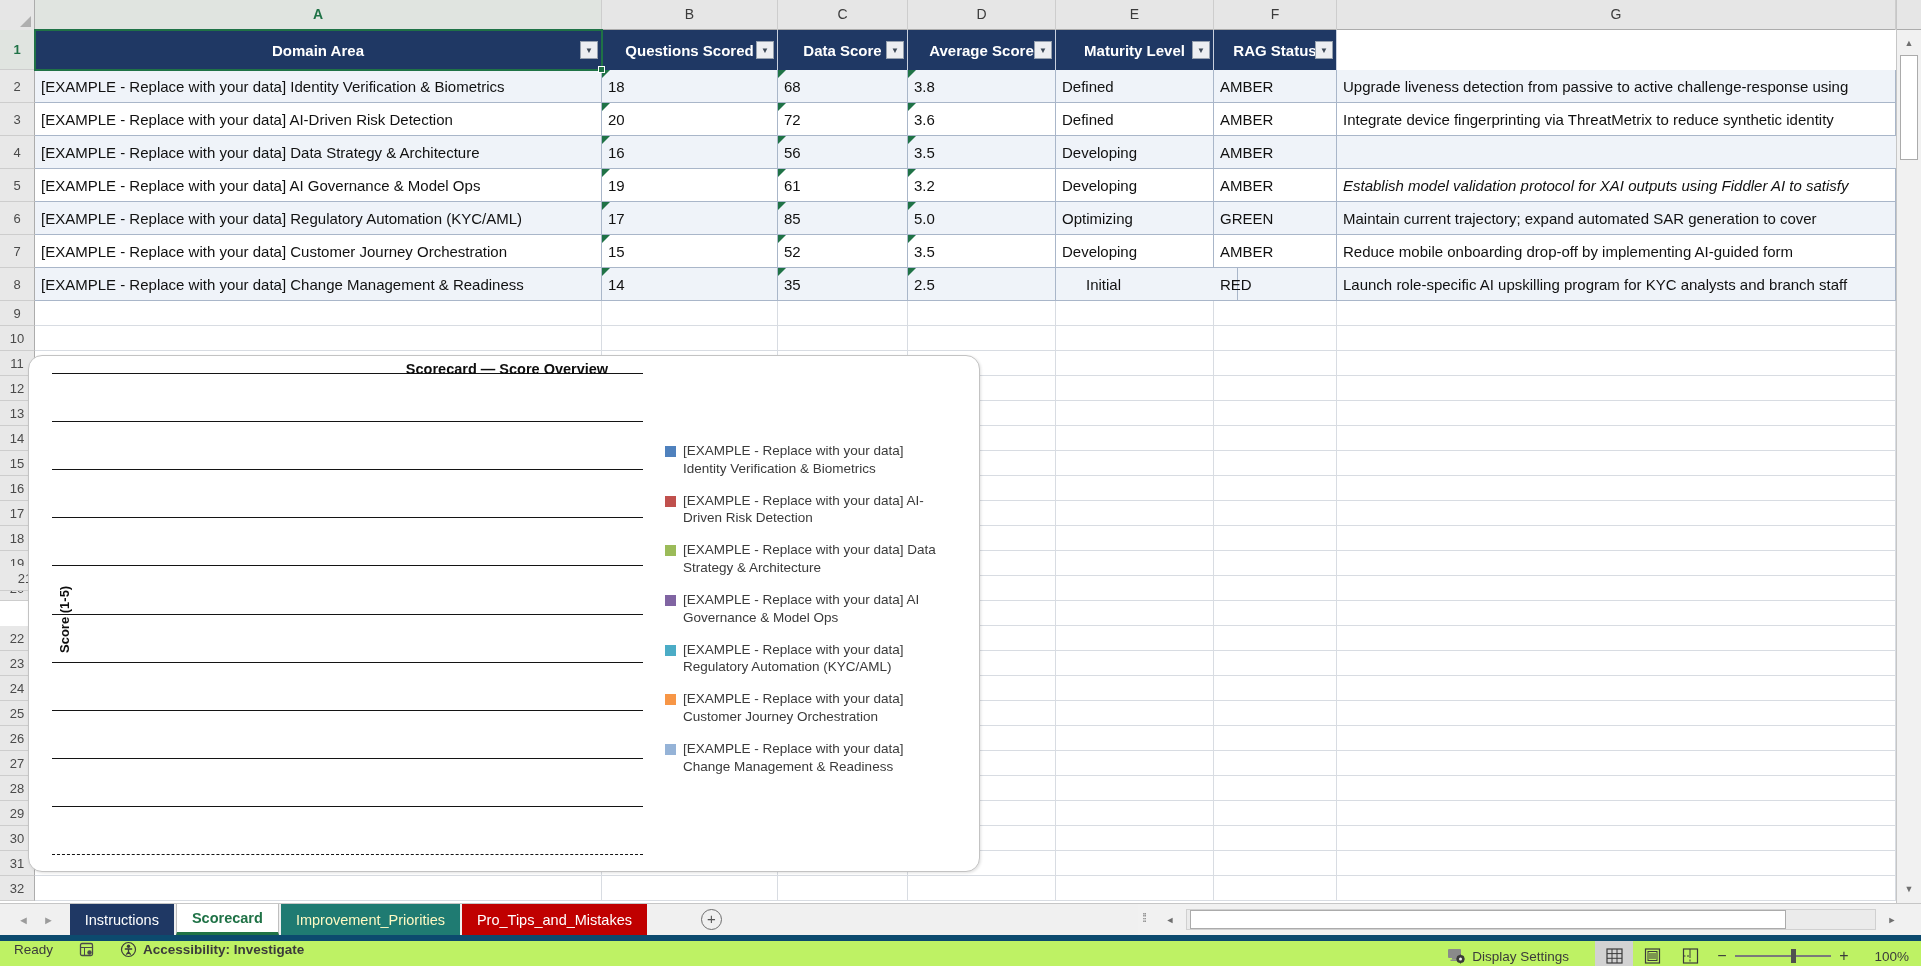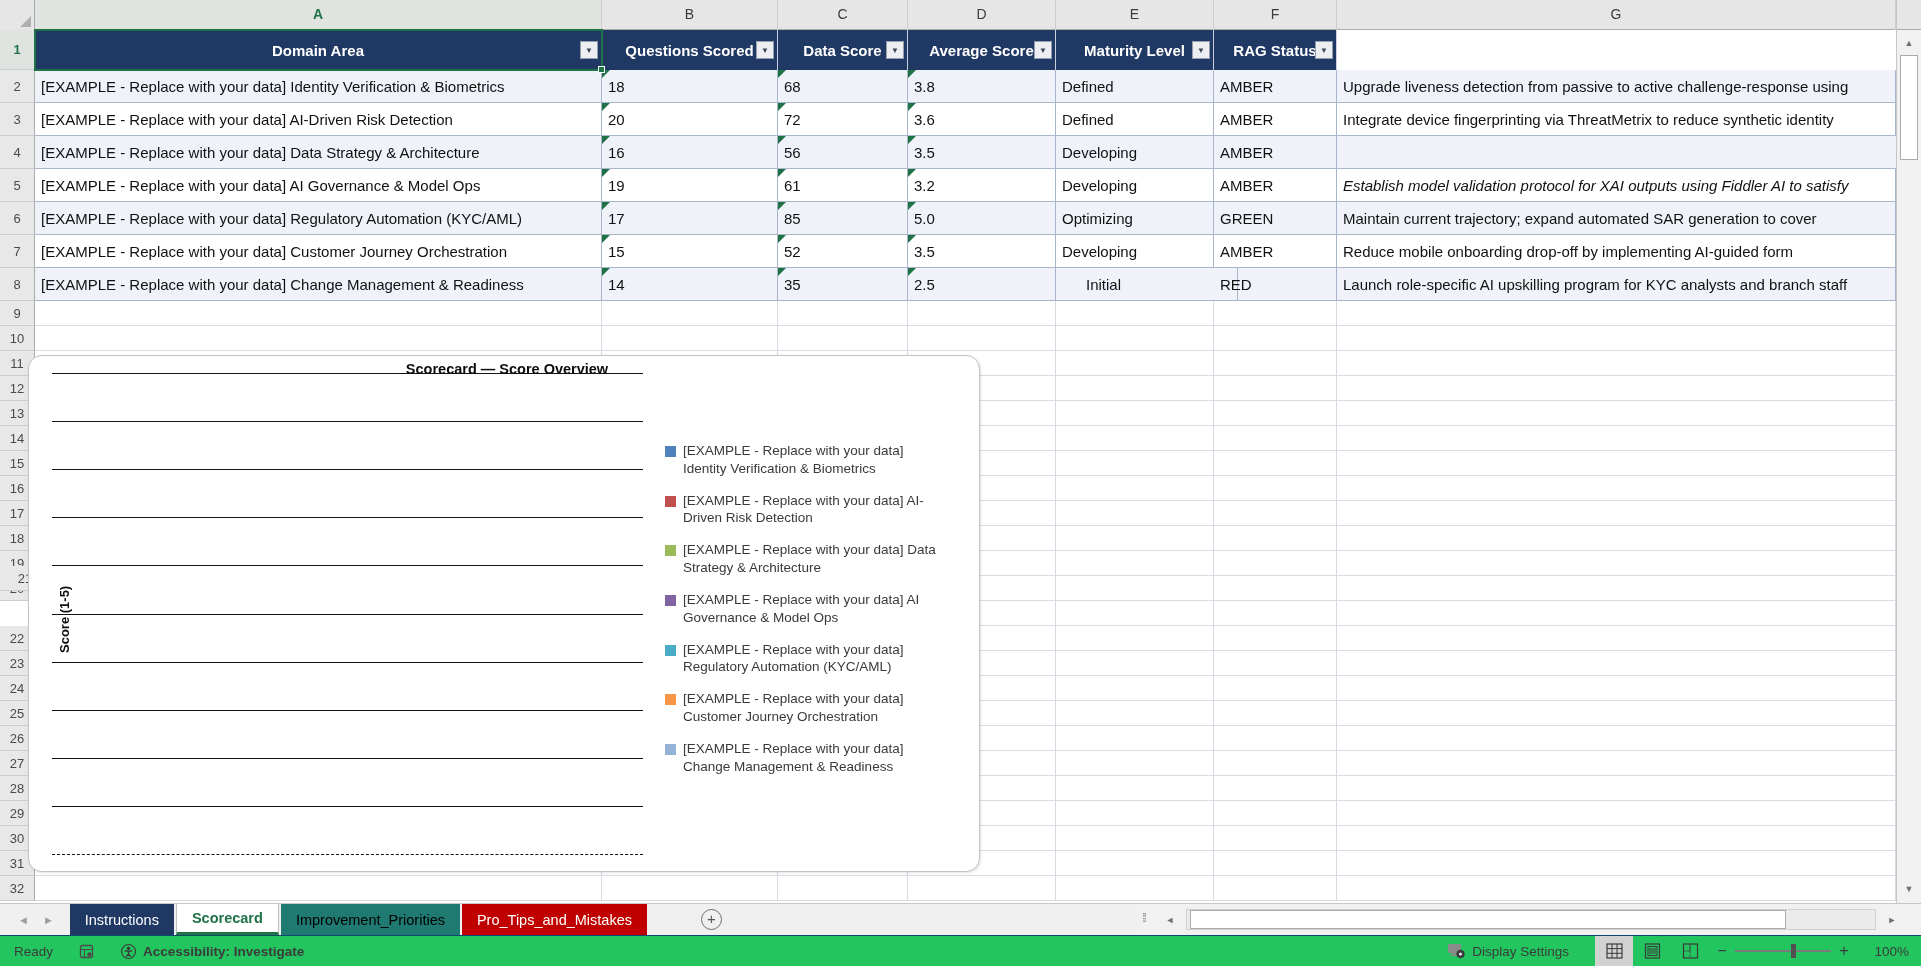--- a/index.html
+++ b/index.html
@@ -56,21 +56,21 @@
   .sheet-tab { display:flex; align-items:center; padding:0 15px; font-size:14.5px; margin-right:2px; white-space:nowrap; }
   .sheet-tab.active { background:#fff; color:#1F7246; font-weight:bold; border:1px solid #BFBFBF; border-top:none; border-bottom:3px solid #217346; }
   .add-sheet { width:21px; height:21px; border:1.5px solid #6E6E6E; border-radius:50%; color:#555; font-size:15px; line-height:18px; text-align:center; align-self:center; margin-left:52px; }
   .hscroll { position:absolute; left:1138px; top:903px; width:783px; height:32px; background:#F1F1F1; border-top:1px solid #C6C6C6; }
   .hs-dots { position:absolute; left:4px; top:6px; color:#8F8F8F; font-size:13px; letter-spacing:-2px; }
   .hs-btn { position:absolute; top:5px; width:24px; height:21px; color:#6F6F6F; font-size:9px; display:flex; align-items:center; justify-content:center; }
   .hs-track { position:absolute; left:48px; top:5px; width:690px; height:21px; background:#EBEBEB; border:1px solid #D0D0D0; }
   .hs-thumb { position:absolute; left:3px; top:0px; width:596px; height:19px; background:#fff; border:1px solid #ABABAB; }
 
   
-  .statusbar { position:absolute; left:0; top:935px; width:1921px; height:31px; background:#22c55e; border-top:1px solid #0c4a6e; display:flex; align-items:center; font-size:13.5px; color:#3B3B3B; }
+  .statusbar { position:absolute; left:0; top:935px; width:1921px; height:31px; background:#bef264; border-top:6px solid #0c4a6e; display:flex; align-items:flex-start; font-size:13.5px; color:#3B3B3B; }
   .sb-left { display:flex; align-items:center; gap:26px; padding-left:14px; }
   .sb-acc { display:flex; align-items:center; gap:6px; font-weight:bold; }
   .sb-right { margin-left:auto; display:flex; align-items:center; gap:0; padding-right:12px; }
   .sb-ds { display:flex; align-items:center; gap:6px; padding:0 26px 0 0; }
   .viewbtn { width:38px; height:30px; display:flex; align-items:center; justify-content:center; }
   .viewbtn.active { background:#D2D2D2; }
   .zoomout,.zoomin { width:26px; text-align:center; font-size:16px; color:#3B3B3B; }
   .zslider { position:relative; width:96px; height:30px; }
   .zslider .track { position:absolute; left:0; right:0; top:14px; height:2px; background:#7A7A7A; }
   .zslider .handle { position:absolute; left:58%; top:8px; width:5px; height:14px; background:#505050; }
@@ -619,21 +619,21 @@
   <div class="tab-nav">
     <span>◄</span>
     <span>►</span>
   </div>
   <div class="sheet-tab" style="background: rgb(31, 56, 100); color: rgb(255, 255, 255);">
       <span>Instructions</span>
     </div>
   <div class="sheet-tab active">
       <span>Scorecard</span>
     </div>
-  <div class="sheet-tab" style="background: rgb(31, 123, 114); color: #000000;">
+  <div class="sheet-tab" style="background: rgb(31, 123, 114); color: #fef9c3;">
       <span>Improvement_Priorities</span>
     </div>
   <div class="sheet-tab" style="background: rgb(192, 0, 0); color: rgb(255, 255, 255);">
       <span>Pro_Tips_and_Mistakes</span>
     </div>
   <div class="add-sheet">+</div>
 </div>
 <div class="hscroll">
   <div class="hs-dots">⁞⁞</div>
   <div class="hs-btn" style="left:20px">◄</div>

